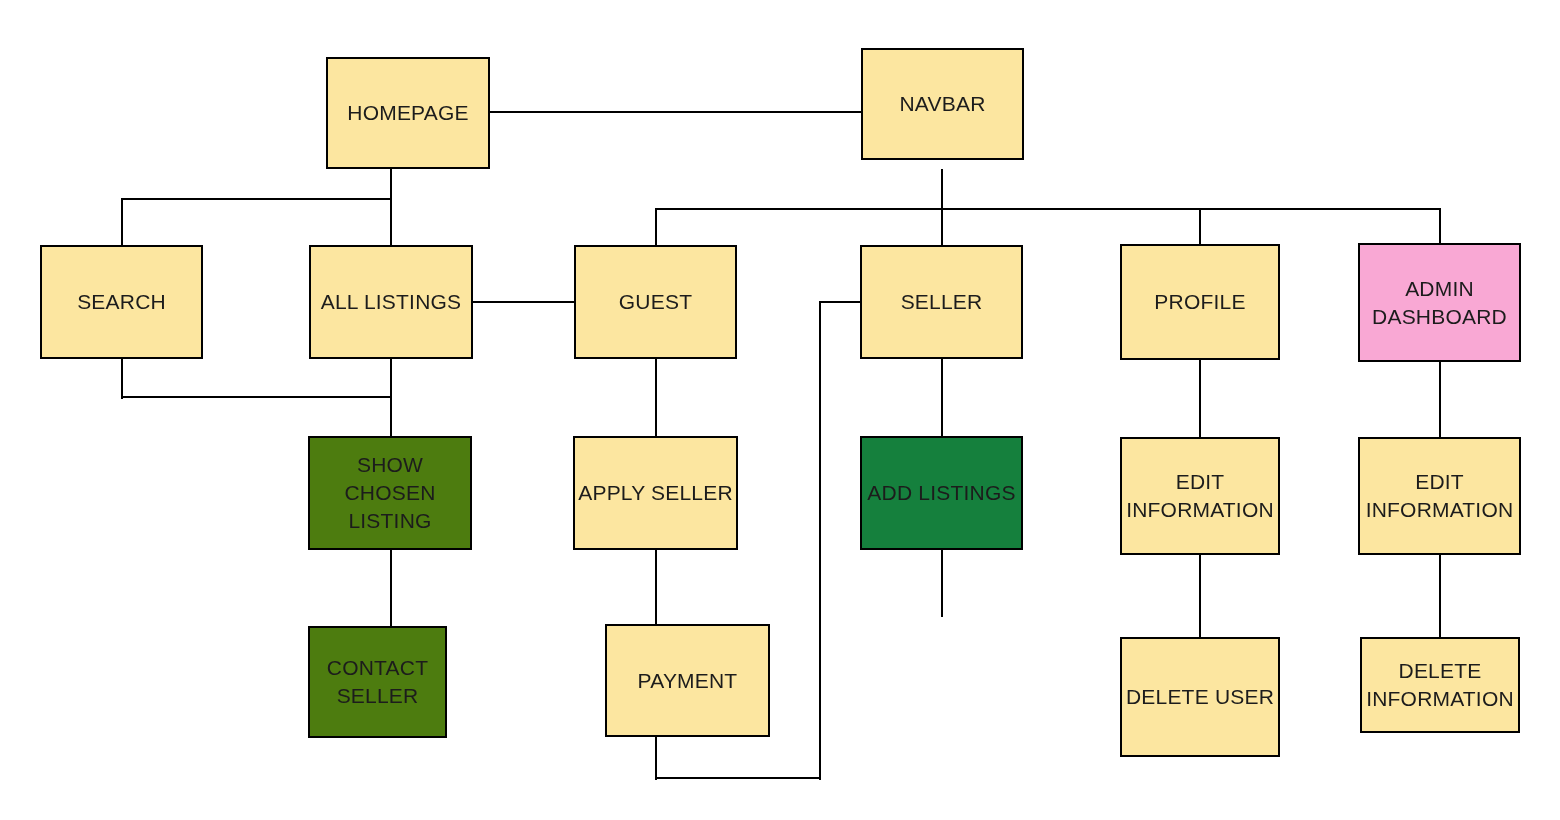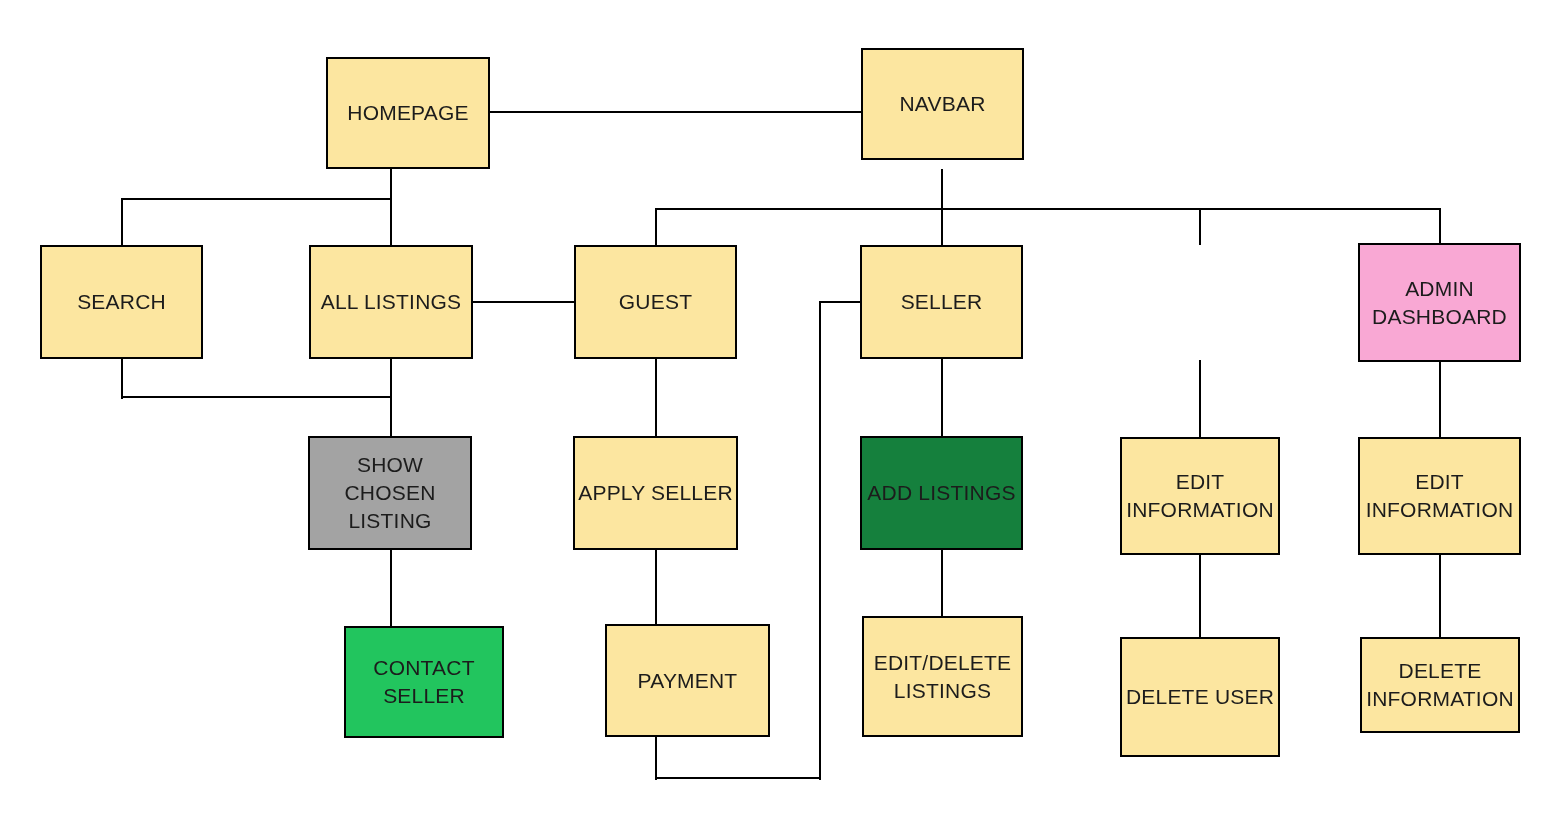--- a/index.html
+++ b/index.html
@@ -66,31 +66,30 @@
     <div class="seg" style="background: rgb(0, 0, 0); left: 1199px; top: 360px; width: 2px; height: 78px;"></div>
     <div class="seg" style="background: rgb(0, 0, 0); left: 1199px; top: 555px; width: 2px; height: 83px;"></div>
     <div class="seg" style="background: rgb(0, 0, 0); left: 1439px; top: 362px; width: 2px; height: 76px;"></div>
     <div class="seg" style="background: rgb(0, 0, 0); left: 1439px; top: 555px; width: 2px; height: 83px;"></div>
     <div class="node" style="left: 326px; top: 57px; width: 164px; height: 112px; background: rgb(252, 230, 160); border-color: rgb(0, 0, 0);"><span style="color: rgb(28, 28, 28);">HOMEPAGE</span></div>
     <div class="node" style="left: 861px; top: 48px; width: 163px; height: 112px; background: rgb(252, 230, 160); border-color: rgb(0, 0, 0);"><span style="color: rgb(28, 28, 28);">NAVBAR</span></div>
     <div class="node" style="left: 40px; top: 245px; width: 163px; height: 114px; background: rgb(252, 230, 160); border-color: rgb(0, 0, 0); align-items: center;"><span style="color: rgb(28, 28, 28);">SEARCH</span></div>
     <div class="node" style="left: 309px; top: 245px; width: 164px; height: 114px; background: rgb(252, 230, 160); border-color: rgb(0, 0, 0);"><span style="color: rgb(28, 28, 28);">ALL LISTINGS</span></div>
     <div class="node" style="left: 574px; top: 245px; width: 163px; height: 114px; background: rgb(252, 230, 160); border-color: rgb(0, 0, 0);"><span style="color: rgb(28, 28, 28);">GUEST</span></div>
     <div class="node" style="left: 860px; top: 245px; width: 163px; height: 114px; background: rgb(252, 230, 160); border-color: rgb(0, 0, 0);"><span style="color: rgb(28, 28, 28);">SELLER</span></div>
+    <div class="node" style="left: 1120px; top: 244px; width: 160px; height: 116px; background: rgb(252, 230, 160); border-color: rgb(0, 0, 0);"><span style="color: rgb(28, 28, 28);">PROFILE</span></div>
     <div class="node" style="left: 1358px; top: 243px; width: 163px; height: 119px; background: #f9a8d4; border-color: rgb(0, 0, 0);"><span style="color: rgb(28, 28, 28);">ADMIN
 DASHBOARD</span></div>
-    <div class="node" style="left: 308px; top: 436px; width: 164px; height: 114px; background: #a3a3a3; border-color: rgb(0, 0, 0);"><span style="color: rgb(28, 28, 28);">SHOW CHOSEN
+    <div class="node" style="left: 308px; top: 436px; width: 164px; height: 114px; background: #4d7c0f; border-color: rgb(0, 0, 0);"><span style="color: rgb(28, 28, 28);">SHOW CHOSEN
 LISTING</span></div>
     <div class="node" style="left: 573px; top: 436px; width: 165px; height: 114px; background: rgb(252, 230, 160); border-color: rgb(0, 0, 0);"><span style="color: rgb(28, 28, 28);">APPLY SELLER</span></div>
     <div class="node" style="left: 860px; top: 436px; width: 163px; height: 114px; background: #15803d; border-color: rgb(0, 0, 0);"><span style="color: rgb(28, 28, 28);">ADD LISTINGS</span></div>
     <div class="node" style="left: 1120px; top: 437px; width: 160px; height: 118px; background: rgb(252, 230, 160); border-color: rgb(0, 0, 0);"><span style="color: rgb(28, 28, 28);">EDIT
 INFORMATION</span></div>
     <div class="node" style="left: 1358px; top: 437px; width: 163px; height: 118px; background: rgb(252, 230, 160); border-color: rgb(0, 0, 0);"><span style="color: rgb(28, 28, 28);">EDIT
 INFORMATION</span></div>
-    <div class="node" style="left: 308px; top: 626px; width: 160px; height: 112px; background: #22c55e; border-color: rgb(0, 0, 0); margin-left: 36px;"><span style="color: rgb(28, 28, 28);">CONTACT
+    <div class="node" style="left: 308px; top: 626px; width: 139px; height: 112px; background: #4d7c0f; border-color: rgb(0, 0, 0);"><span style="color: rgb(28, 28, 28);">CONTACT
 SELLER</span></div>
     <div class="node" style="left: 605px; top: 624px; width: 165px; height: 113px; background: rgb(252, 230, 160); border-color: rgb(0, 0, 0);"><span style="color: rgb(28, 28, 28);">PAYMENT</span></div>
-    <div class="node" style="left: 862px; top: 616px; width: 161px; height: 121px; background: rgb(252, 230, 160); border-color: rgb(0, 0, 0);"><span style="color: rgb(28, 28, 28);">EDIT/DELETE
-LISTINGS</span></div>
     <div class="node" style="left: 1120px; top: 637px; width: 160px; height: 120px; background: rgb(252, 230, 160); border-color: rgb(0, 0, 0);"><span style="color: rgb(28, 28, 28);">DELETE USER</span></div>
     <div class="node" style="left: 1360px; top: 637px; width: 160px; height: 96px; background: rgb(252, 230, 160); border-color: rgb(0, 0, 0);"><span style="color: rgb(28, 28, 28);">DELETE
 INFORMATION</span></div>
   </div>
 
 </body></html>

